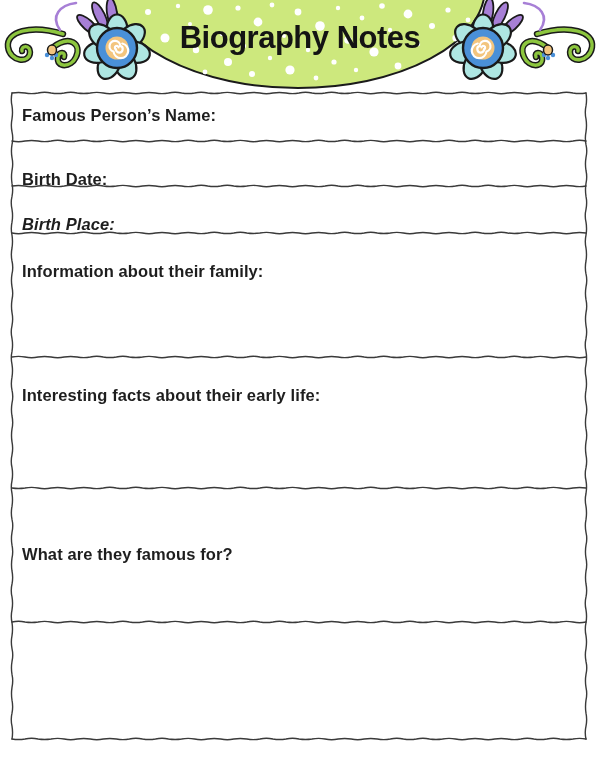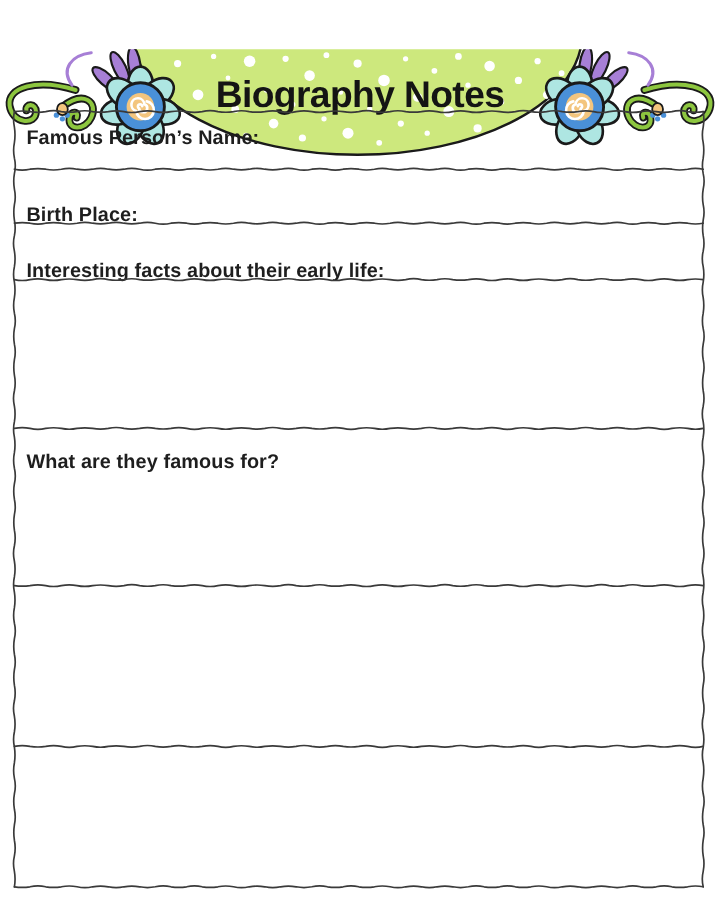--- a/index.html
+++ b/index.html
@@ -1,35 +1,35 @@
 <!DOCTYPE html>
 <html><head>
 <meta charset="utf-8">
 <style>
   html,body{margin:0;padding:0;}
   body{
     width:600px;height:757px;position:relative;background:#ffffff;
     font-family:"Liberation Sans", sans-serif;overflow:hidden;
   }
-  .header{position:absolute;top:0;left:0;width:600px;height:73px;margin-top:41px;}
+  .header{position:absolute;top:0;left:0;width:600px;height:73px;}
   .header svg{display:block;}
   .banner-title{
     position:absolute;top:22px;left:0;width:600px;text-align:center;
     font-size:31px;font-weight:700;color:#141414;letter-spacing:-0.5px;
     line-height:1;
   }
   .sheet{position:absolute;left:12px;top:93px;width:574px;}
   .row{
     box-sizing:border-box;width:574px;
     padding:13px 10px 0 10px;
   }
   .row .label{
     font-size:16.5px;font-weight:700;color:#1e1e1e;letter-spacing:0.1px;
   }
-  .h48{height:64px;} .h45{height:45px;} .h47{height:47px;}
+  .h48{height:64px;} .h45{height:45px;} .h47{height:47px;font-style:italic;}
   .h124{height:124px;} .h131{height:159px;} .h134{height:134px;} .h117{height:149px;border-radius:30px;}
   #borders{
     position:absolute;top:0;left:0;width:600px;height:757px;
     pointer-events:none;
   }
   #borders path{stroke:#3a3a3a;stroke-width:1.4;fill:none;stroke-linecap:round;}
 </style>
 </head>
 <body>
 
@@ -136,22 +136,29 @@
     <use href="#ornament" transform="translate(600 0) scale(-1 1)"></use>
   </svg>
 
   <div class="banner-title">Biography Notes</div>
 </div>
 
 <div class="sheet">
   <div class="row h48">
     <span class="label">Famous Person’s Name:</span>
   </div>
+  <div class="row h45">
+    <span class="label">Birth Date:</span>
+  </div>
   <div class="row h47">
     <span class="label">Birth Place:</span>
+  </div>
+  <div class="row h124">
+    <span class="label">Information about their family:</span>
+    <div></div>
   </div>
   <div class="row h131">
     <span class="label">Interesting facts about their early life:</span>
     <div></div>
   </div>
   <div class="row h117">
     <span class="label">What are they famous for?</span>
     <div></div>
   </div>
 </div>

